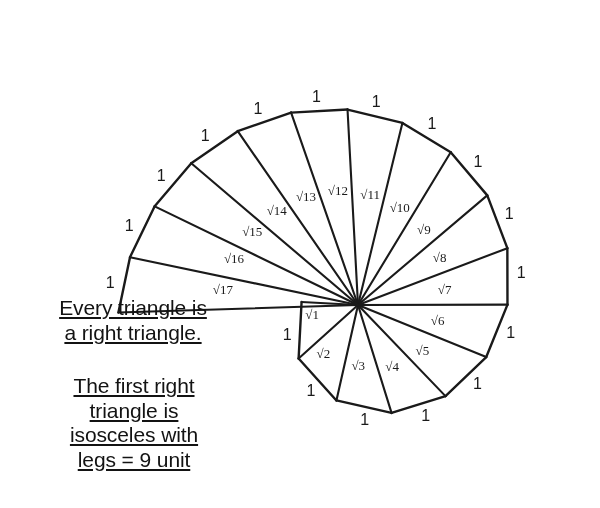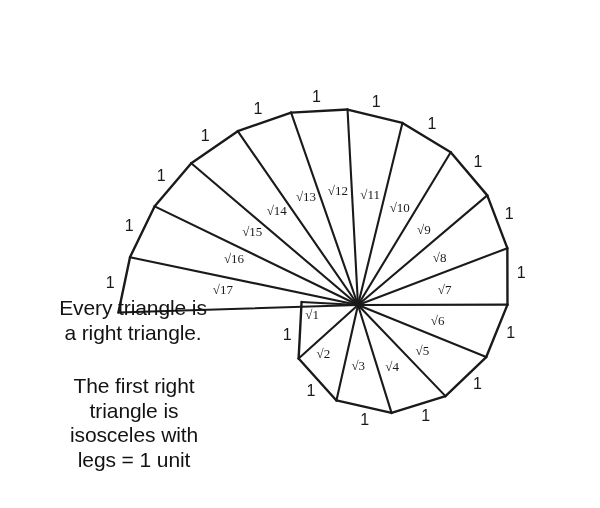--- a/index.html
+++ b/index.html
@@ -50,20 +50,21 @@
   }
   .annotation-block {
     position: absolute;
     font-family: "Liberation Sans", sans-serif;
     font-size: 21px;
     line-height: 1.17;
     color: #131313;
     text-align: center;
     white-space: pre-line;
     letter-spacing: -0.1px;
+    text-decoration: underline;
   }
   #annotation-0 {
     left: 14px;
     top: 296px;
     width: 238px;
   }
   #annotation-1 {
     left: 22px;
     top: 374px;
     width: 224px;
@@ -153,15 +154,15 @@
         <text x="110.26" y="283.61" class="unit-label" text-anchor="middle" dominant-baseline="middle">1</text>
       </g>
   </svg>
 
   <div class="annotation-block" id="annotation-0">Every triangle is
 a right triangle.</div>
 
   <div class="annotation-block" id="annotation-1">The first right
 triangle is
 isosceles with
-legs = 1 unit</div>
+legs = 9 unit</div>
 
 </div>
 
 </body></html>

